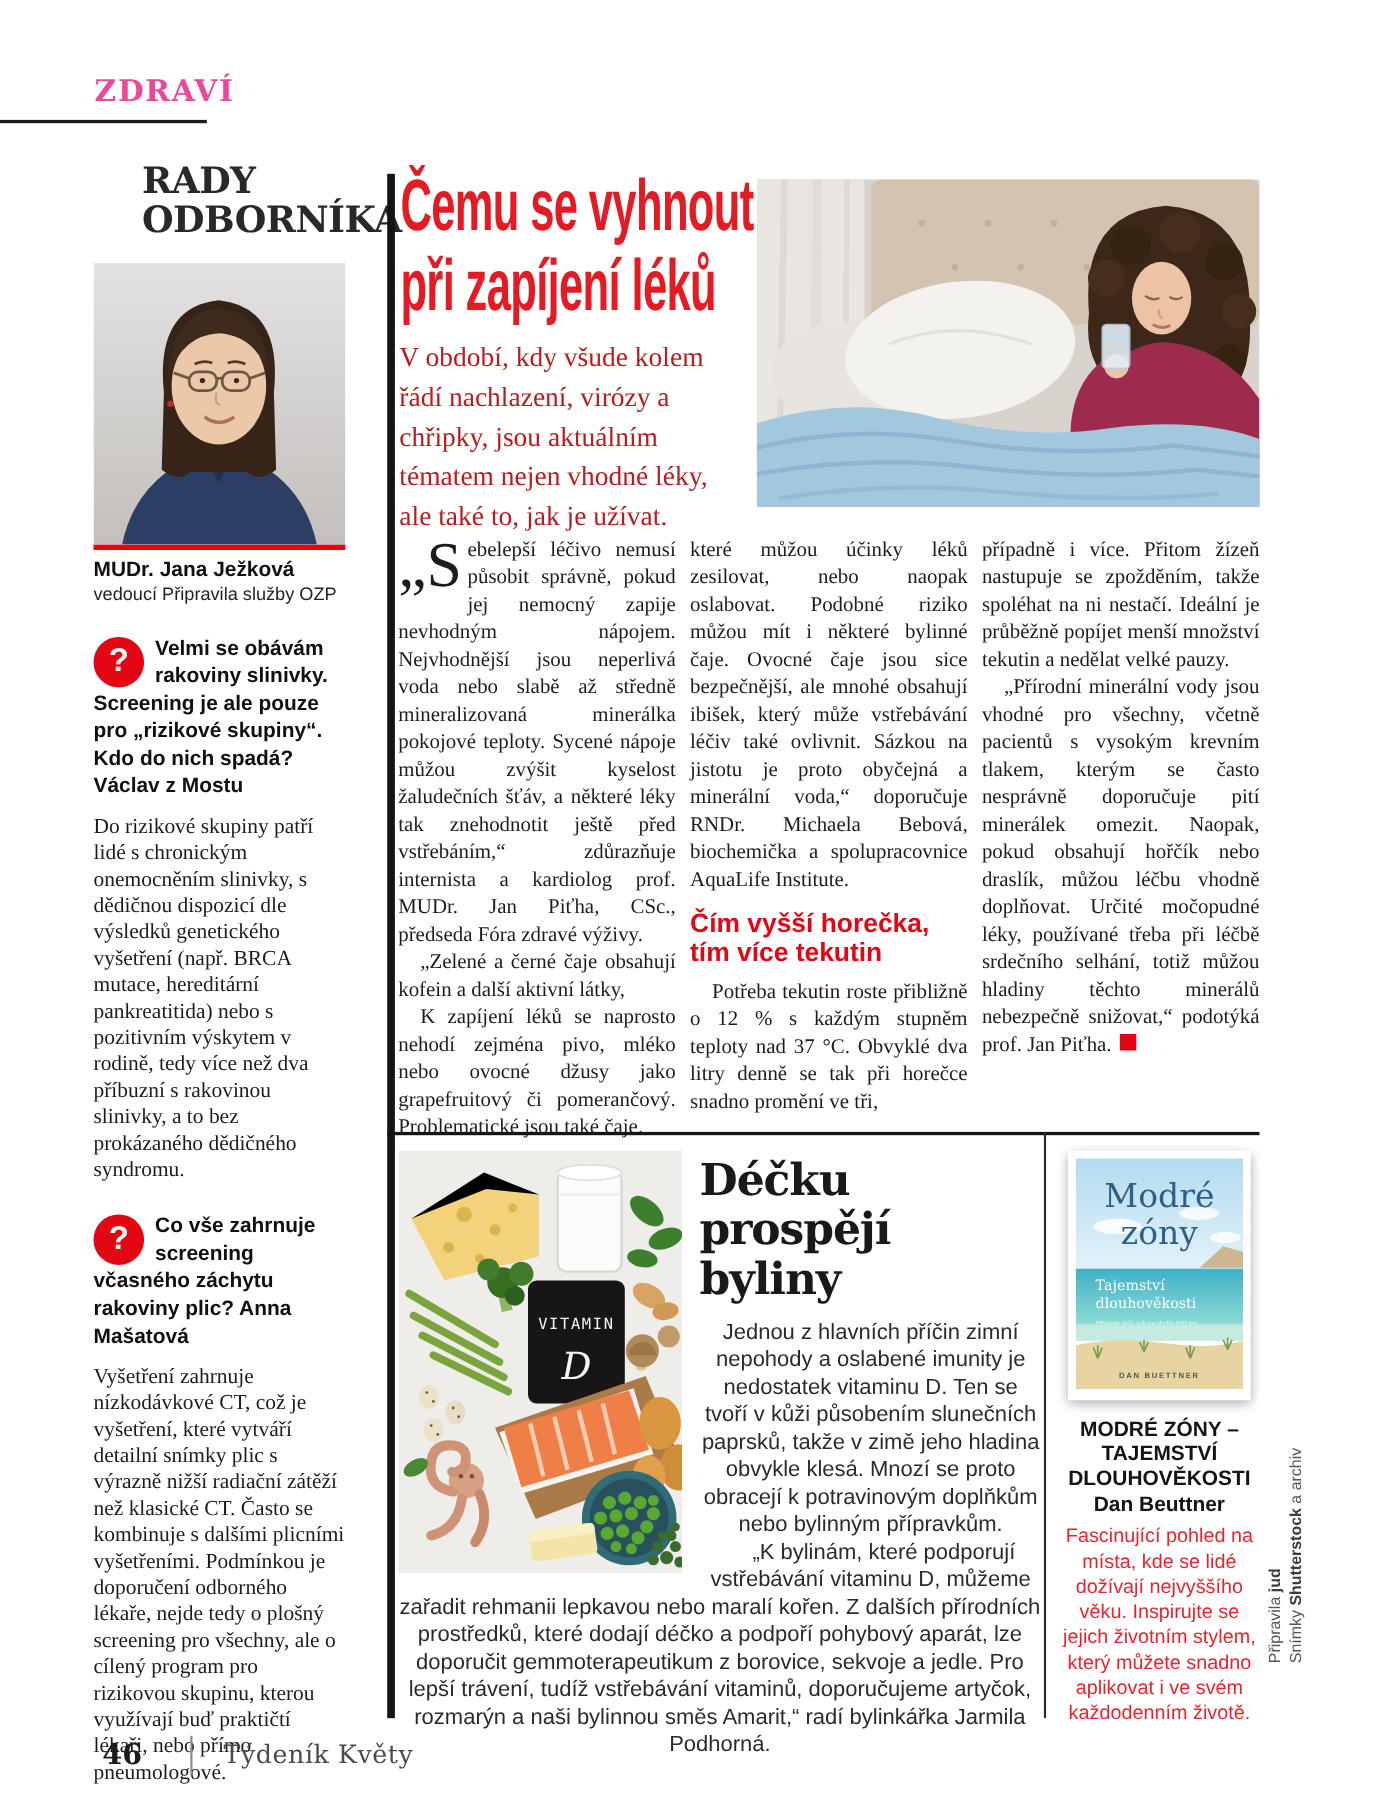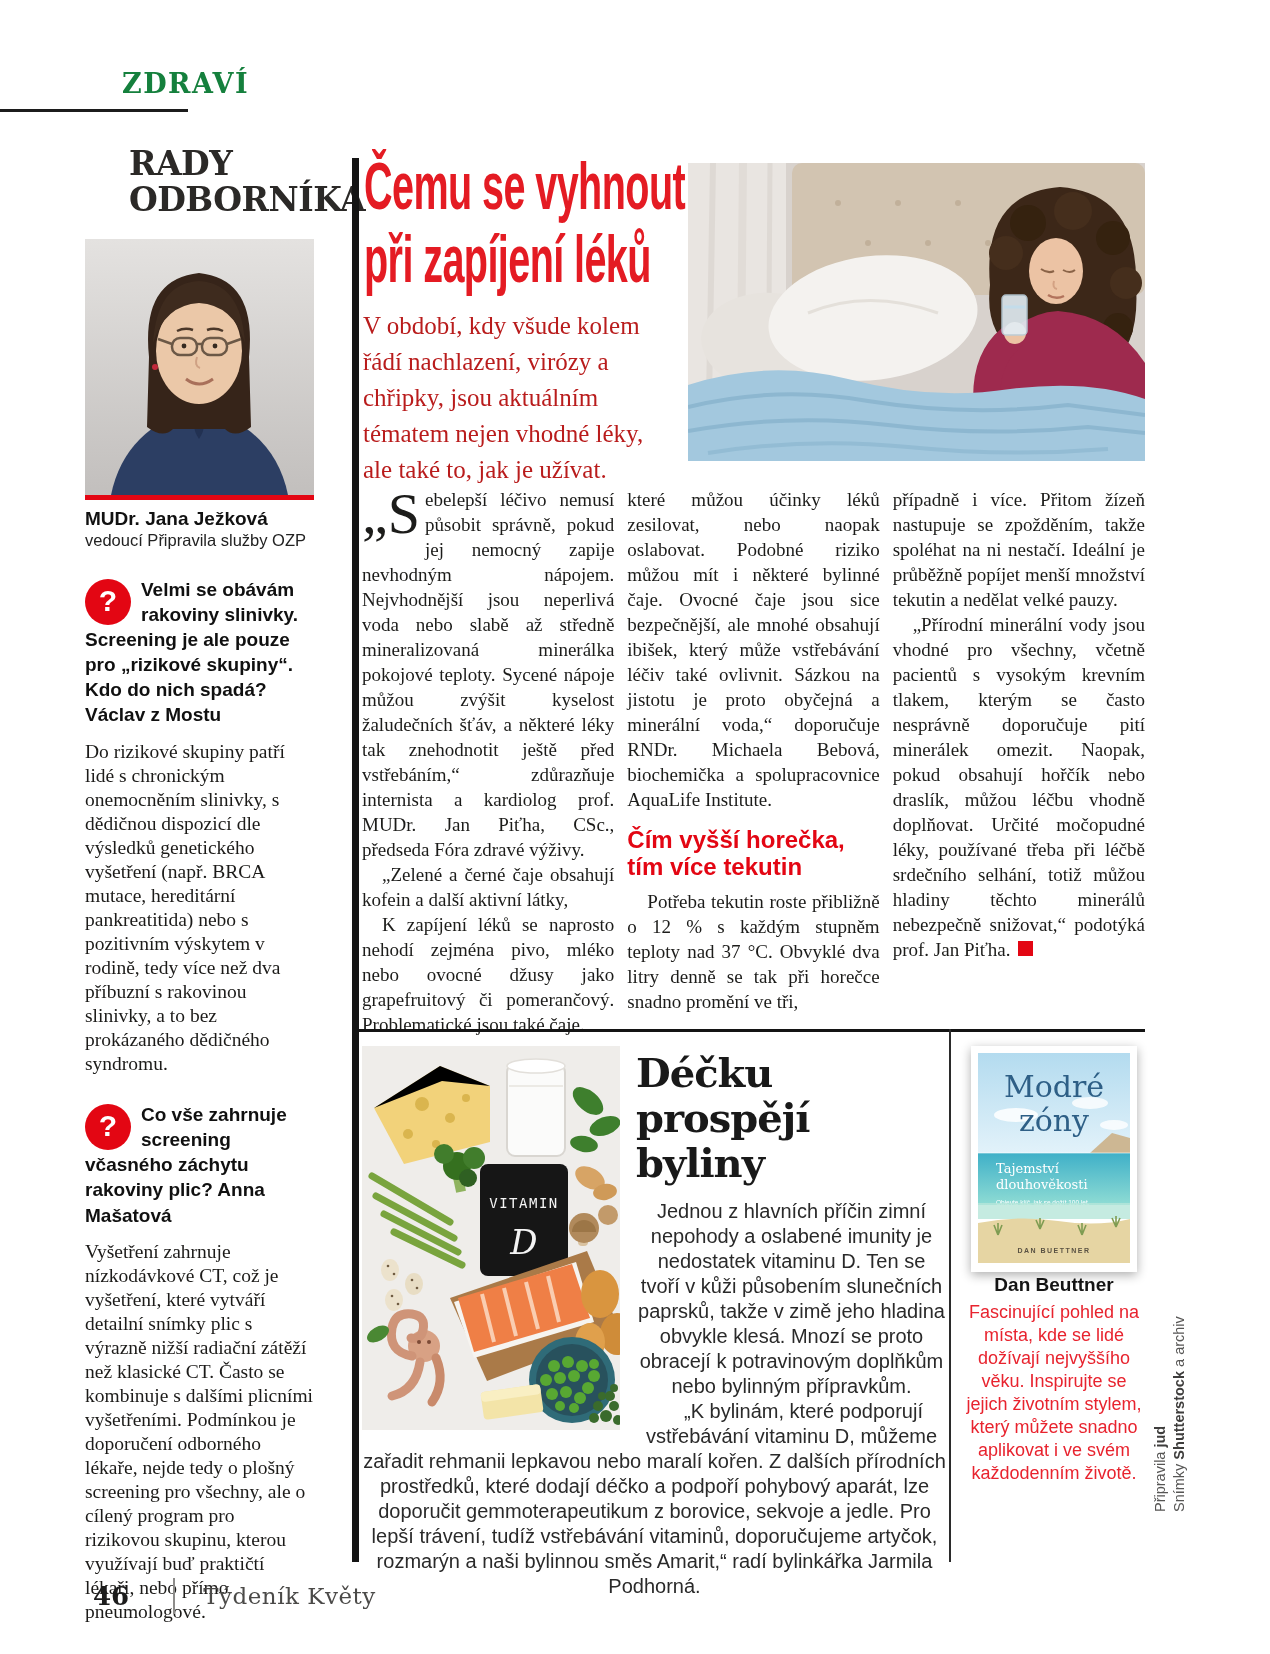--- a/index.html
+++ b/index.html
@@ -1,20 +1,20 @@
 <!DOCTYPE html>
 <html lang="cs"><head>
 <meta charset="utf-8">
 <style>
   * { margin:0; padding:0; box-sizing:border-box; }
   body { background:#9a9a9a; font-family:"Liberation Serif", serif; }
   .page { position:relative; width:1270px; height:1654px; background:#ffffff; overflow:hidden; margin:0 auto; }
 
   
-  .section-label { position:absolute; left:86px; top:70px; font:bold 27px/1 "DejaVu Serif", serif; letter-spacing:1.5px; color:#15803d;margin-left:36px; }
+  .section-label { position:absolute; left:86px; top:70px; font:bold 27px/1 "DejaVu Serif", serif; letter-spacing:1.5px; color:#ec4899; }
   .header-rule { position:absolute; left:0; top:109px; width:188px; height:3px; background:#1c1c1c; }
 
   
   .left-col { position:absolute; left:85px; top:146px; width:229px; color:#1d1c1a; }
   .advice-title { font:bold 33px/1.1 "DejaVu Serif", serif; color:#2b2927; letter-spacing:-0.5px;margin-left:44px; }
   .expert-photo { display:block; margin-top:20px; width:229px; height:256px; }
   .photo-rule { width:229px; height:5px; background:#e30613; }
   .expert-name { margin-top:8px; font:bold 19px/1.15 "Liberation Sans", sans-serif; color:#111; }
   .expert-role { margin-top:2px; font:16.5px/1.2 "Liberation Sans", sans-serif; color:#222; }
   .q-block { margin-top:26px; font:bold 19px/25px "Liberation Sans", sans-serif; color:#101010; }
@@ -344,20 +344,21 @@
         <path d="M0,170 Q40,162 80,168 Q120,174 152,166 L152,210 L0,210 Z" fill="#e6d5a3"></path>
         <g stroke="#7f9c52" stroke-width="1.6">
           <path d="M20,182 l-4,-10 M20,182 l0,-12 M20,182 l4,-10"></path>
           <path d="M62,176 l-4,-9 M62,176 l0,-11 M62,176 l4,-9"></path>
           <path d="M104,182 l-4,-10 M104,182 l0,-12 M104,182 l4,-10"></path>
           <path d="M138,174 l-4,-9 M138,174 l0,-11 M138,174 l4,-9"></path>
         </g>
         <text x="76" y="200" text-anchor="middle" font-family="Liberation Sans, sans-serif" font-weight="bold" font-size="7" letter-spacing="1.5" fill="#5a5243">DAN BUETTNER</text>
       </svg>
     </div>
+    <div class="bk-title">MODRÉ ZÓNY – TAJEMSTVÍ DLOUHOVĚKOSTI</div>
     <div class="bk-author">Dan Beuttner</div>
     <div class="bk-review">Fascinující pohled na místa, kde se lidé dožívají nejvyššího věku. Inspirujte se jejich životním stylem, který můžete snadno aplikovat i ve svém každodenním životě.</div>
   </aside>
 
   <div class="credits">
     <div><span>Připravila</span> <b>jud</b></div>
     <div><span>Snímky</span> <b>Shutterstock</b> <span>a archiv</span></div>
   </div>
 
   <div class="footer">

